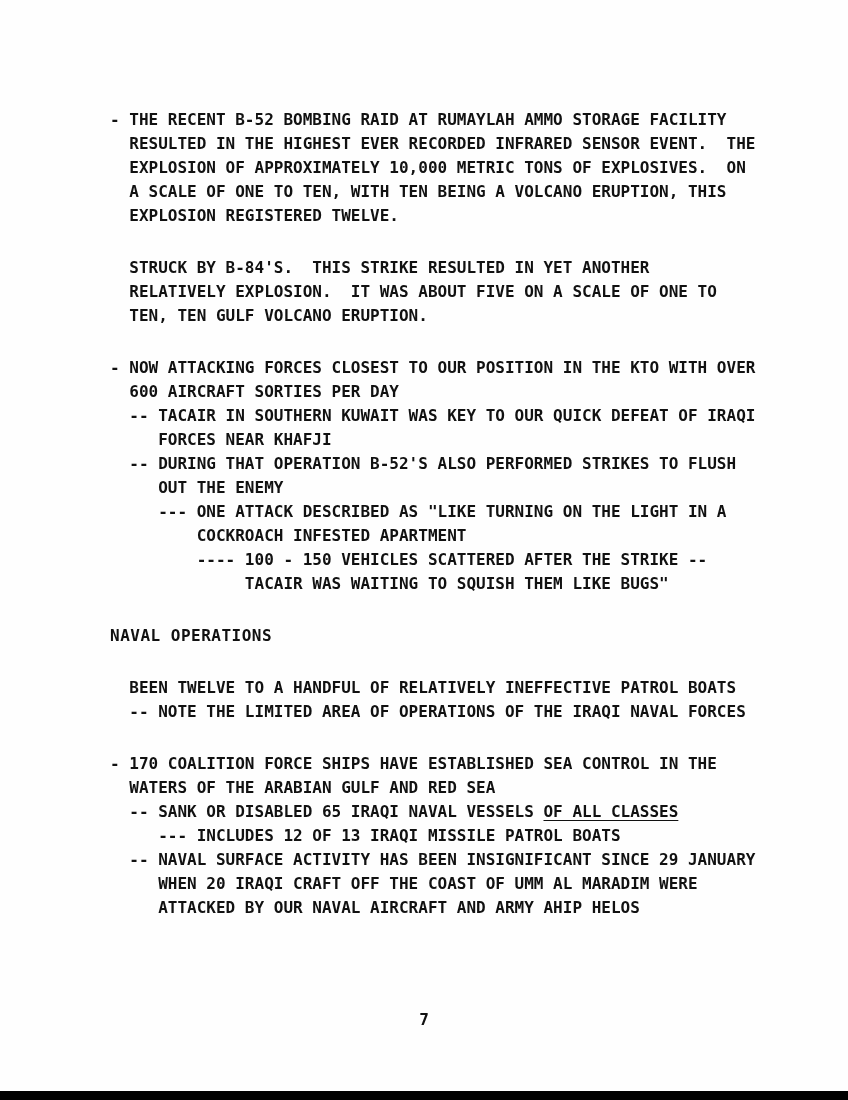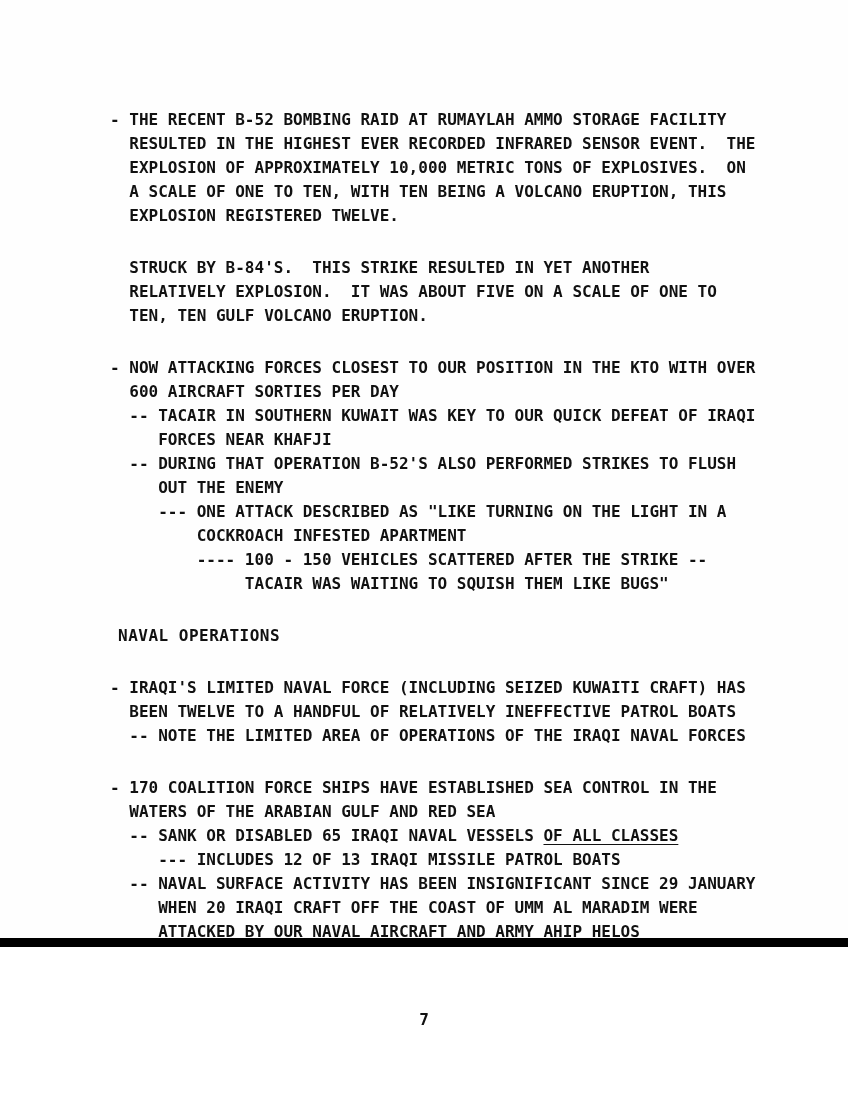--- a/index.html
+++ b/index.html
@@ -6,40 +6,40 @@
       margin: 0;
       padding: 0;
       background: #ffffff;
       width: 848px;
       height: 1100px;
       overflow: hidden;
     }
     .page {
       position: relative;
       width: 848px;
-      height: 947px;
+      height: 1100px;
       background: #fefefe;
       font-family: "DejaVu Sans Mono", "Liberation Mono", monospace;
       font-weight: bold;
       font-size: 16px;
       line-height: 24px;
       color: #111111;
     }
     .doc-body {
       position: absolute;
       left: 110px;
       top: 108px;
       right: 40px;
     }
     .block {
       margin-bottom: 28px;
       white-space: pre;
     }
     .heading {
-      margin: 14px 0 28px 8px;
+      margin: 14px 0 28px 0;
       white-space: pre;
       letter-spacing: 0.5px;
     }
     .line {
       white-space: pre;
     }
     .u {
       text-decoration: underline;
       text-underline-offset: 3px;
     }
@@ -61,18 +61,18 @@
   </style>
 </head>
 <body>
 
 <div class="page">
   <div class="doc-body">
       <div class="block"><div class="line">- THE RECENT B-52 BOMBING RAID AT RUMAYLAH AMMO STORAGE FACILITY</div><div class="line">  RESULTED IN THE HIGHEST EVER RECORDED INFRARED SENSOR EVENT.  THE</div><div class="line">  EXPLOSION OF APPROXIMATELY 10,000 METRIC TONS OF EXPLOSIVES.  ON</div><div class="line">  A SCALE OF ONE TO TEN, WITH TEN BEING A VOLCANO ERUPTION, THIS</div><div class="line">  EXPLOSION REGISTERED TWELVE.</div></div>
       <div class="block"><div class="line">  STRUCK BY B-84'S.  THIS STRIKE RESULTED IN YET ANOTHER</div><div class="line">  RELATIVELY EXPLOSION.  IT WAS ABOUT FIVE ON A SCALE OF ONE TO</div><div class="line">  TEN, TEN GULF VOLCANO ERUPTION.</div></div>
       <div class="block"><div class="line">- NOW ATTACKING FORCES CLOSEST TO OUR POSITION IN THE KTO WITH OVER</div><div class="line">  600 AIRCRAFT SORTIES PER DAY</div><div class="line">  -- TACAIR IN SOUTHERN KUWAIT WAS KEY TO OUR QUICK DEFEAT OF IRAQI</div><div class="line">     FORCES NEAR KHAFJI</div><div class="line">  -- DURING THAT OPERATION B-52'S ALSO PERFORMED STRIKES TO FLUSH</div><div class="line">     OUT THE ENEMY</div><div class="line">     --- ONE ATTACK DESCRIBED AS "LIKE TURNING ON THE LIGHT IN A</div><div class="line">         COCKROACH INFESTED APARTMENT</div><div class="line">         ---- 100 - 150 VEHICLES SCATTERED AFTER THE STRIKE --</div><div class="line">              TACAIR WAS WAITING TO SQUISH THEM LIKE BUGS"</div></div>
       <div class="heading">NAVAL OPERATIONS</div>
-      <div class="block"><div class="line">- IRAQI'S LIMITED NAVAL FORCE (INCLUDING SEIZED KUWAITI CRAFT) HAS</div><div class="line">  BEEN TWELVE TO A HANDFUL OF RELATIVELY INEFFECTIVE PATROL BOATS</div><div class="line">  -- NOTE THE LIMITED AREA OF OPERATIONS OF THE IRAQI NAVAL FORCES</div></div>
+      <div class="block"><div class="line">  BEEN TWELVE TO A HANDFUL OF RELATIVELY INEFFECTIVE PATROL BOATS</div><div class="line">  -- NOTE THE LIMITED AREA OF OPERATIONS OF THE IRAQI NAVAL FORCES</div></div>
       <div class="block"><div class="line">- 170 COALITION FORCE SHIPS HAVE ESTABLISHED SEA CONTROL IN THE</div><div class="line">  WATERS OF THE ARABIAN GULF AND RED SEA</div><div class="line"><span>  -- SANK OR DISABLED 65 IRAQI NAVAL VESSELS </span><span class="u">OF ALL CLASSES</span></div><div class="line">     --- INCLUDES 12 OF 13 IRAQI MISSILE PATROL BOATS</div><div class="line">  -- NAVAL SURFACE ACTIVITY HAS BEEN INSIGNIFICANT SINCE 29 JANUARY</div><div class="line">     WHEN 20 IRAQI CRAFT OFF THE COAST OF UMM AL MARADIM WERE</div><div class="line">     ATTACKED BY OUR NAVAL AIRCRAFT AND ARMY AHIP HELOS</div></div>
     </div>
   <div class="page-number">7</div>
   <div class="scan-edge"></div>
 </div>
 
 </body></html>

